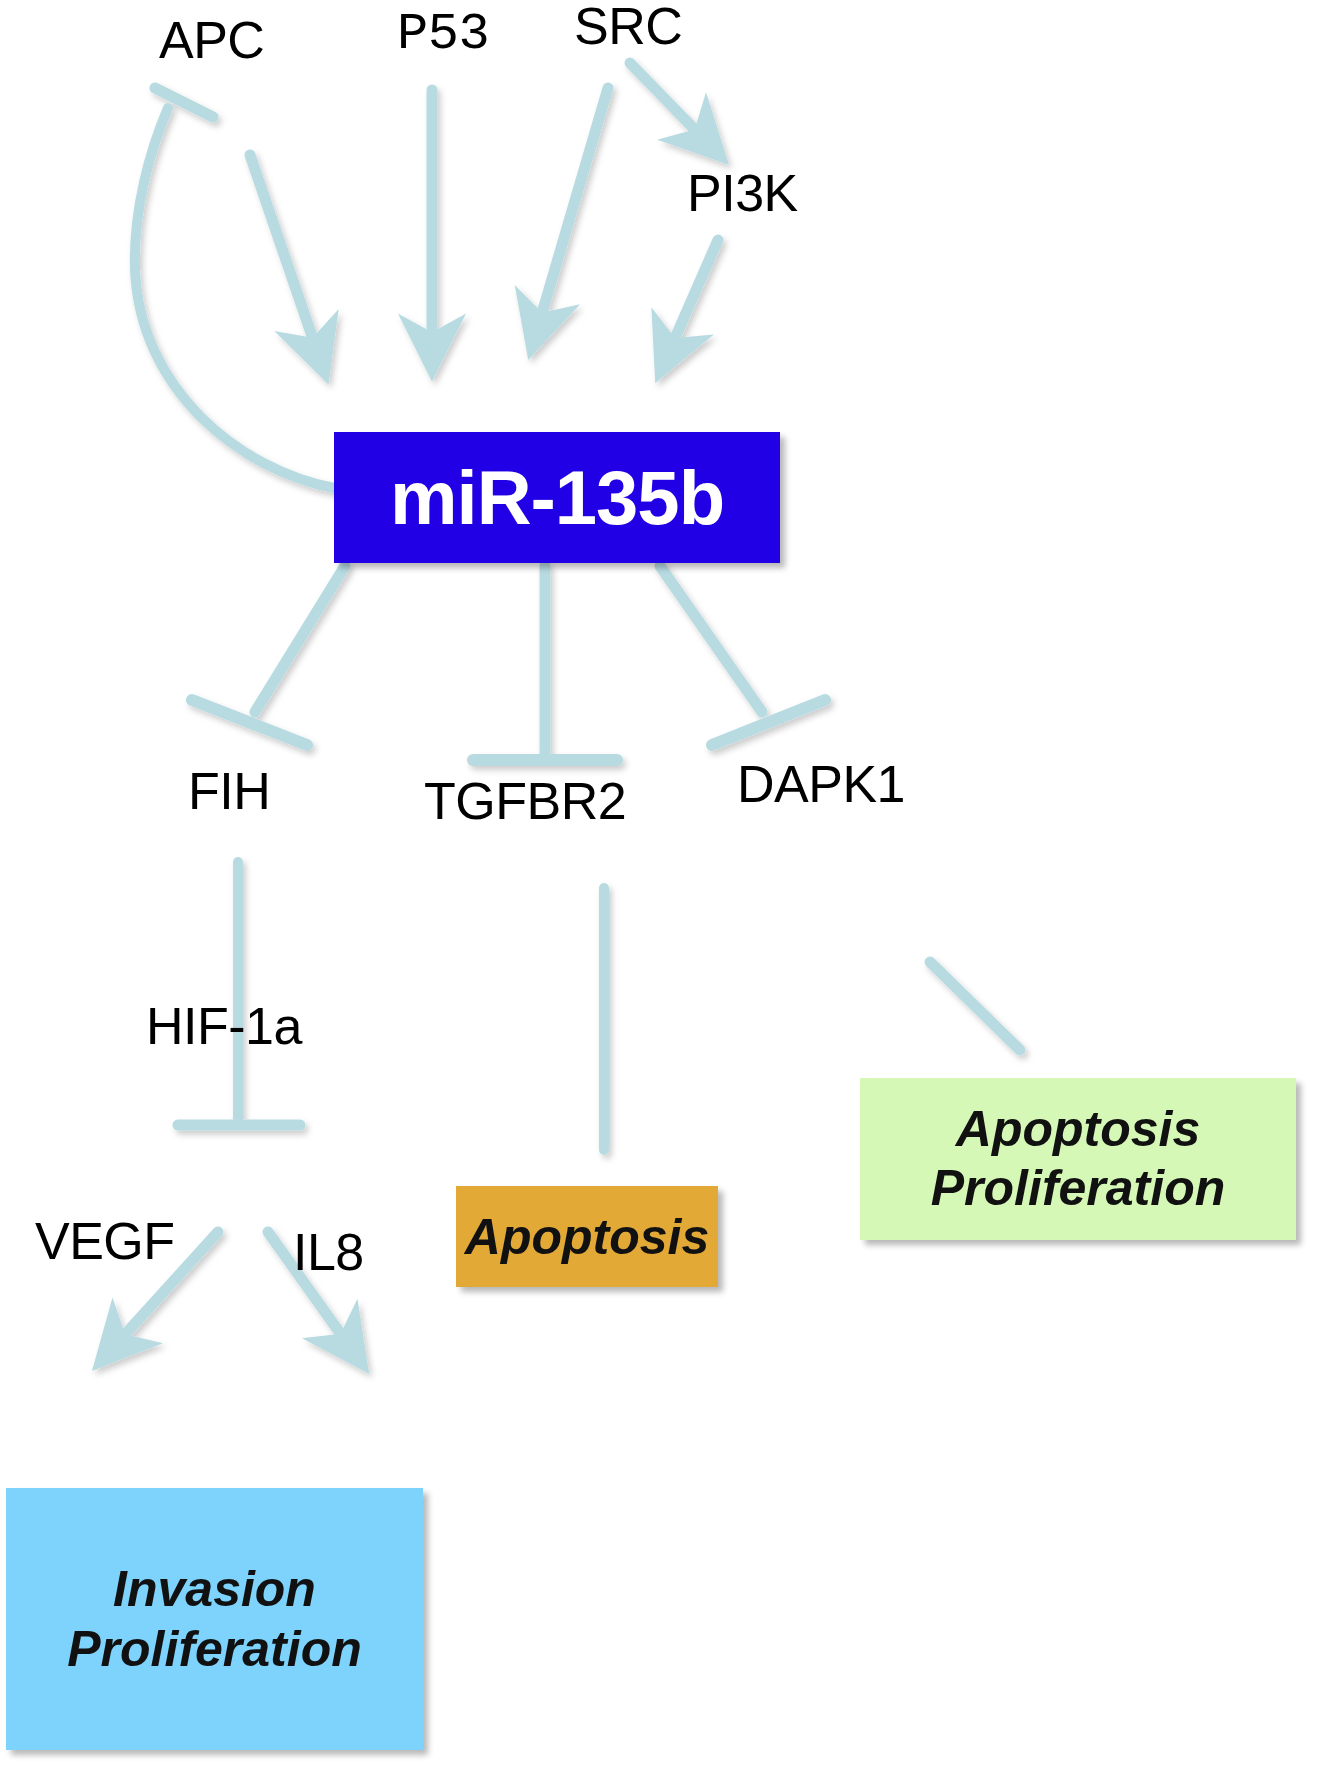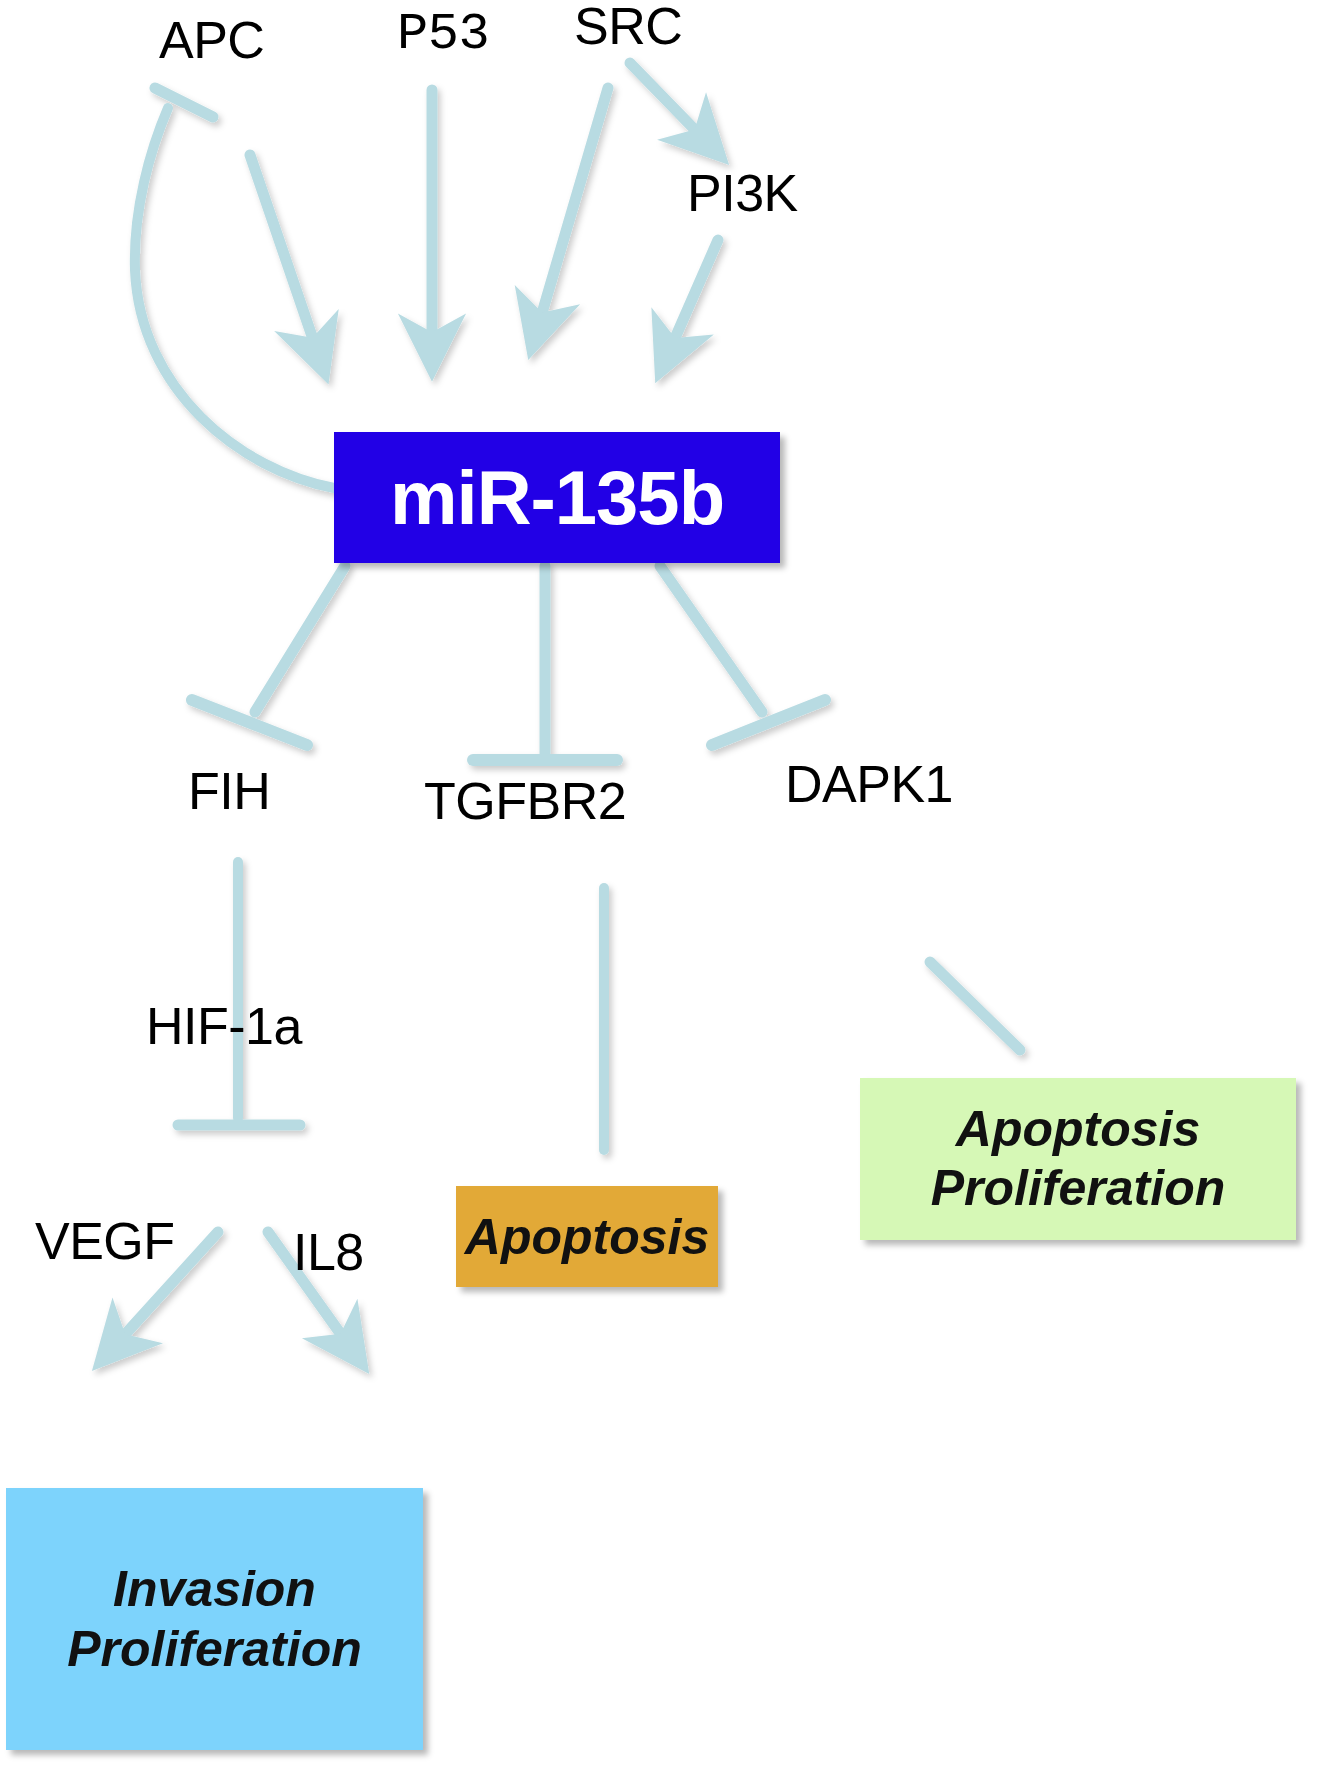--- a/index.html
+++ b/index.html
@@ -159,21 +159,21 @@
   <div class="node-label" style="left:397px; top:9px;font-family:Liberation Mono, monospace;">P53</div>
 
   <div class="node-label" style="left:574px; top:0px;">SRC</div>
 
   <div class="node-label" style="left:687px; top:167px;">PI3K</div>
 
   <div class="node-label" style="left:188px; top:765px;">FIH</div>
 
   <div class="node-label" style="left:424px; top:765px;margin-top:10px;">TGFBR2</div>
 
-  <div class="node-label" style="left:737px; top:758px;margin-left:48px;">DAPK1</div>
+  <div class="node-label" style="left:737px; top:758px;">DAPK1</div>
 
   <div class="node-label" style="left:146px; top:1000px;">HIF-1a</div>
 
   <div class="node-label" style="left:35px; top:1215px;">VEGF</div>
 
   <div class="node-label" style="left:293px; top:1226px;">IL8</div>
 
   <div class="box" id="mir-box">
     <span class="line">miR-135b</span>
   </div>

